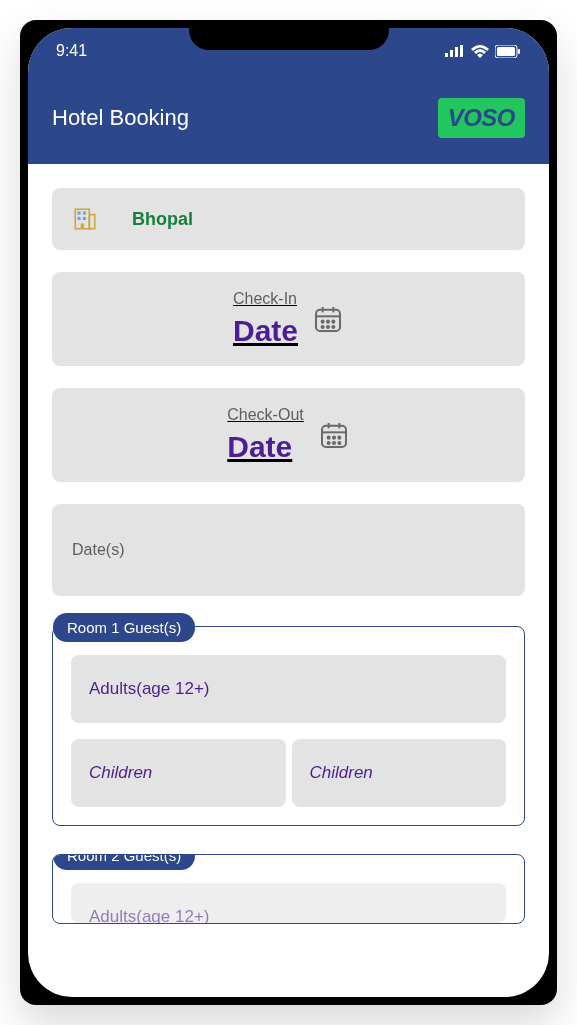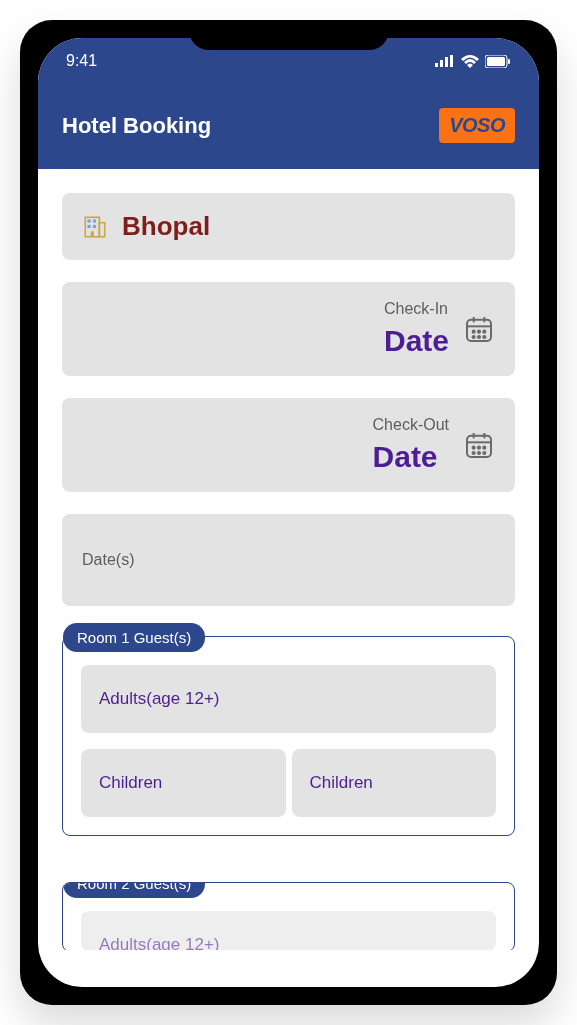--- a/index.html
+++ b/index.html
@@ -2,22 +2,22 @@
 <html><head>
   <meta charset="utf-8">
   <style>
     * { box-sizing: border-box; margin: 0; padding: 0; font-family: -apple-system, BlinkMacSystemFont, 'Segoe UI', sans-serif; }
     body { background: #fff; display: flex; justify-content: center; padding: 20px; }
 
     .phone-frame {
       width: 537px;
       height: 985px;
       background: #000;
-      border-radius: 32px;
-      padding: 18px;
+      border-radius: 16px;
+      padding: 8px;
       position: relative;
       box-shadow: 0 20px 40px rgba(0,0,0,0.15);
     }
     .phone-inner {
       width: 100%;
       height: 100%;
       background: #fff;
       border-radius: 44px;
       overflow: hidden;
       position: relative;
@@ -46,53 +46,53 @@
     .status-icons { display: flex; gap: 6px; align-items: center; }
 
     .header {
       background: #2c478b;
       color: #fff;
       padding: 30px 24px 26px;
       display: flex;
       justify-content: space-between;
       align-items: center;
     }
-    .header-title { font-size: 22px; font-weight: 700; }
+    .header-title { font-size: 22px; font-weight: 400; }
     .logo-box {
-      background: #f97316;
+      background: #22c55e;
       padding: 6px 10px;
       border-radius: 4px;
       color: #2c478b;
       font-weight: 700;
       font-style: italic;
-      font-size: 20px;
+      font-size: 24px;
       letter-spacing: -0.5px;
     }
 
     .content {
       padding: 24px;
       height: calc(100% - 168px);
       overflow: hidden;
     }
 
     .field-card {
       background: #e3e3e3;
       border-radius: 8px;
       padding: 18px 20px;
       margin-bottom: 22px;
       display: flex;
       align-items: center;
       gap: 14px;
     }
     .field-card.tall { padding: 22px 20px; min-height: 92px; }
-    .field-card.date-card { justify-content: flex-end; }
+    .field-card.date-card { justify-content: center; text-decoration: underline; }
     .date-left { display: flex; flex-direction: column; gap: 6px; }
     .field-label { color: #5e5e5e; font-size: 16px; }
     .field-value-large { color: #4c1d95; font-size: 30px; font-weight: 700; }
-    .city-text { color: #7f1d1d; font-size: 26px; font-weight: 600; }
+    .city-text { color: #15803d; font-size: 18px; font-weight: 600; margin-left: 20px; }
 
     .hotel-icon { width: 26px; height: 26px; flex-shrink: 0; }
 
     .room-section {
       border: 1.5px solid #2c478b;
       border-radius: 8px;
       padding: 28px 18px 18px;
       margin-top: 30px;
       position: relative;
     }
@@ -107,24 +107,24 @@
       font-size: 15px;
       font-weight: 500;
     }
     .guest-field {
       background: #e3e3e3;
       border-radius: 8px;
       padding: 24px 18px;
       color: #4c1d95;
       font-size: 17px;
     }
-    .two-col { display: flex; gap: 6px; margin-top: 16px; }
+    .two-col { display: flex; gap: 6px; margin-top: 16px; font-style: italic; }
     .two-col .guest-field { flex: 1; }
 
-    .room-section.peek { margin-top: 46px; padding-bottom: 0; overflow: hidden; }
+    .room-section.peek { margin-top: 28px; padding-bottom: 0; overflow: hidden; }
     .room-section.peek .guest-field.fade { opacity: 0.6; padding-bottom: 0; height: 40px; overflow: hidden; }
   </style>
 </head>
 <body>
 
 <div class="phone-frame">
   <div class="notch"></div>
   <div class="phone-inner">
 
     <div class="status-bar">

